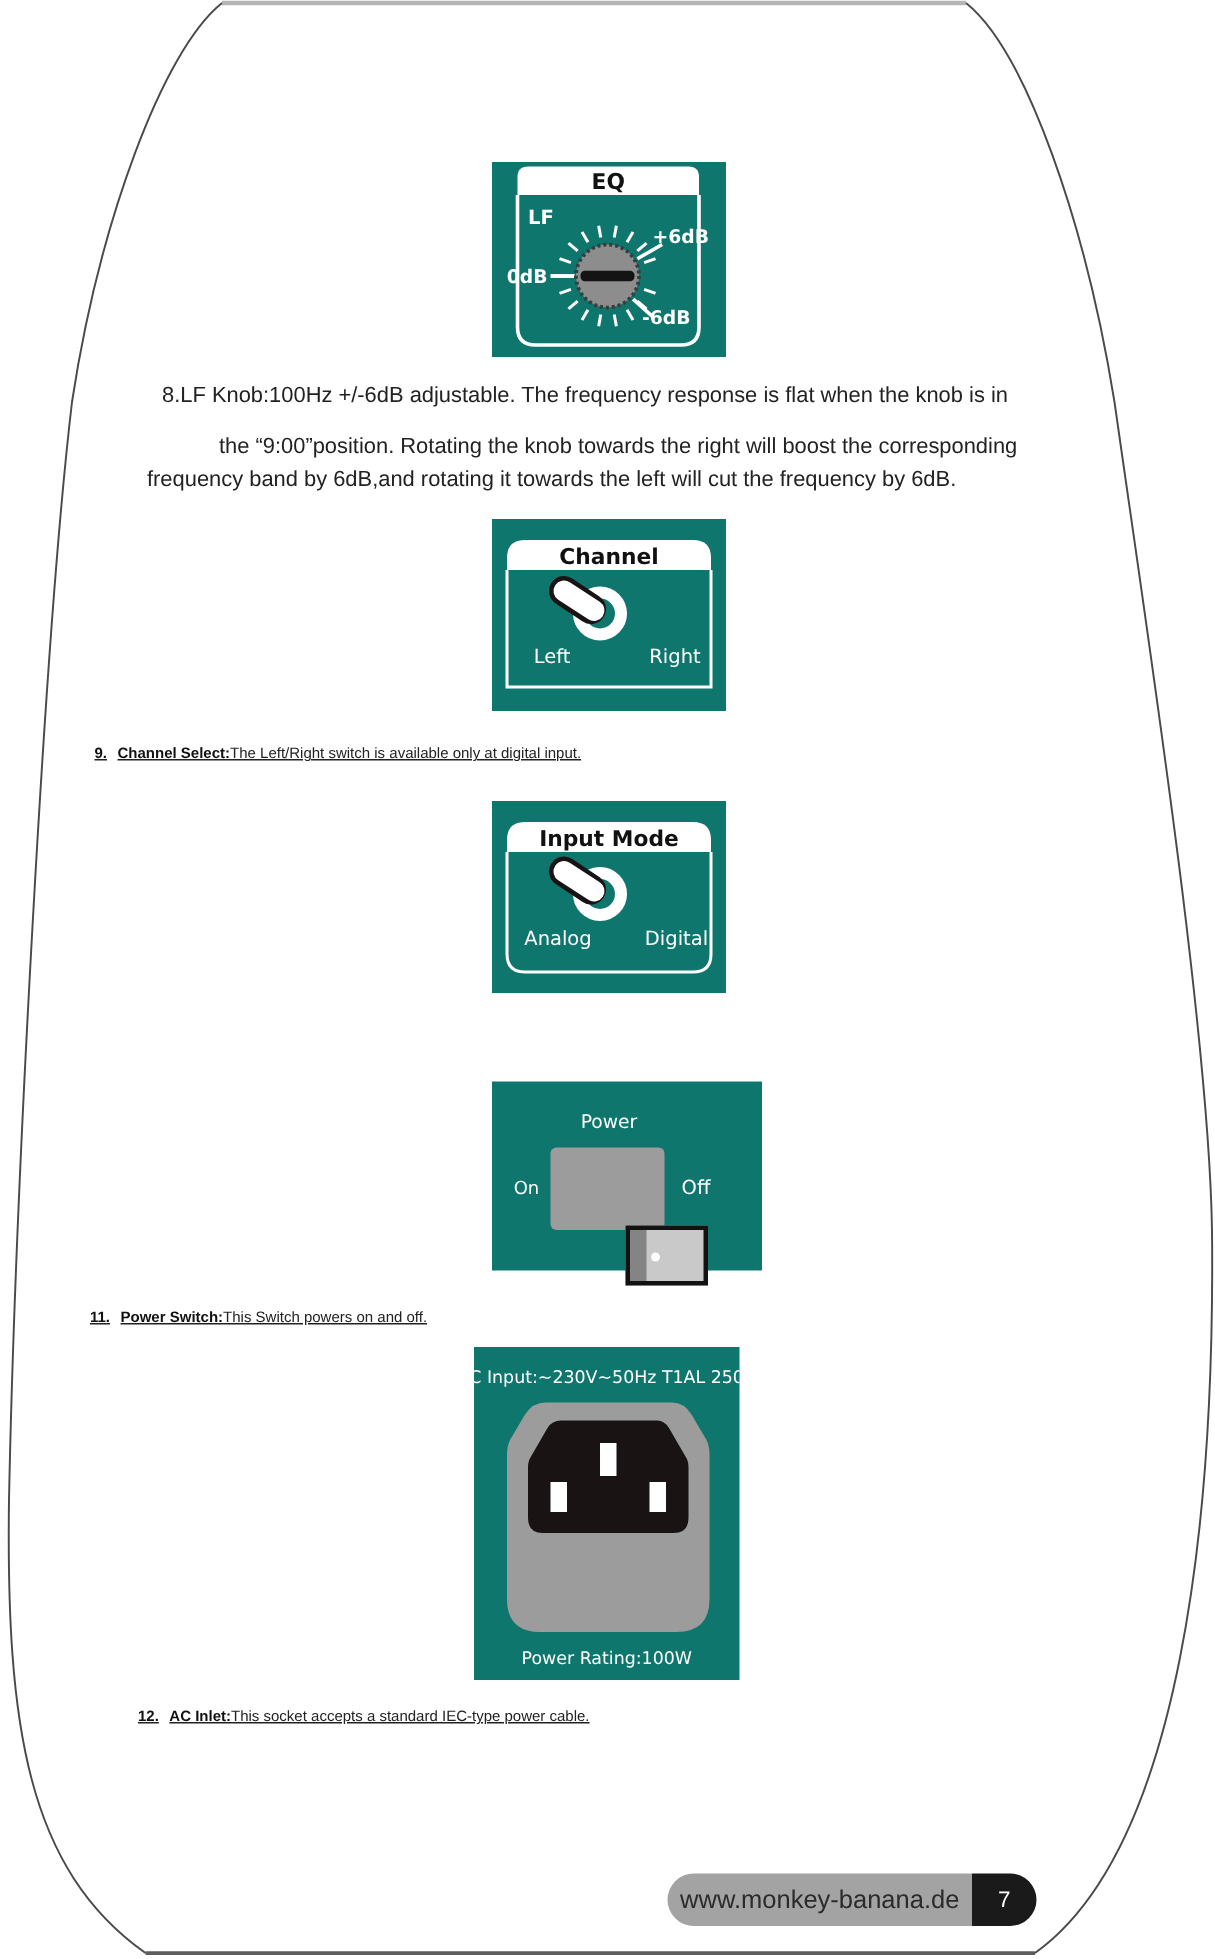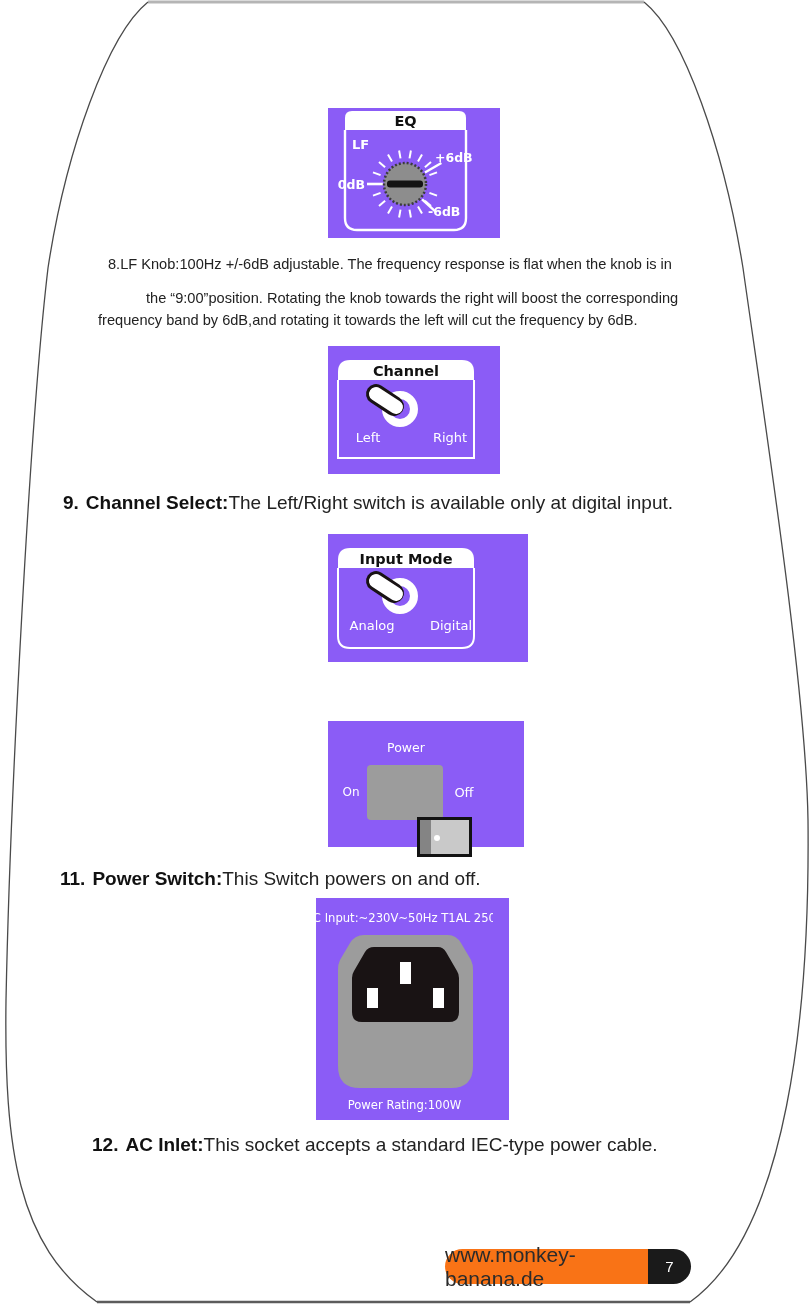--- a/index.html
+++ b/index.html
@@ -1,40 +1,40 @@
 <!DOCTYPE html>
 <html><head>
 <meta charset="utf-8">
 <style>
   html,body{margin:0;padding:0;background:#fff;}
   .page{position:relative;width:810px;height:1306px;background:#ffffff;overflow:hidden;
         font-family:"Liberation Sans",sans-serif;color:#1c1c1c;}
   .outline-svg{position:absolute;left:0;top:0;pointer-events:none;}
 
   
-  .panel{position:absolute;background:#8b5cf6;padding-left:16px;}
+  .panel{position:absolute;background:#0f766e;}
   .panel svg{position:absolute;left:0;top:0;}
 
   
-  .para{position:absolute;font-size:19px;line-height:22px;white-space:nowrap;color:#222;}
+  .para{position:absolute;font-size:10px;line-height:22px;white-space:nowrap;color:#222;text-decoration:underline;}
   .para .num{font-weight:bold;color:#111;margin-right:7px;}
   .para .lbl{font-weight:bold;color:#111;}
   .p8-line{position:absolute;white-space:nowrap;font-size:14.6px;color:#222;}
 
   
   .rocker-outer{position:absolute;left:39px;top:44px;width:76px;height:55px;background:#9c9c9c;border-radius:4px;}
   .rocker-inner{position:absolute;left:50px;top:52px;width:55px;height:40px;background:#c9c9c9;border:3px solid #121212;box-sizing:border-box;}
   .rocker-strip{position:absolute;left:0;top:0;width:11px;height:100%;background:#848484;}
   .rocker-dot{position:absolute;left:14px;top:15px;width:6px;height:6px;border-radius:50%;background:#ffffff;}
   .pn-label{position:absolute;color:#fff;font-family:"DejaVu Sans","Liberation Sans",sans-serif;}
 
   
   .footer-pill{position:absolute;left:445px;top:1249px;height:35px;display:flex;align-items:stretch;}
-  .footer-gray{width:203px;background:#f97316;border-radius:17.5px 0 0 17.5px;display:flex;align-items:center;justify-content:center;
-               font-size:21px;color:#2b2b2b;}
+  .footer-gray{width:203px;background:#a3a3a3;border-radius:17.5px 0 0 17.5px;display:flex;align-items:center;justify-content:center;
+               font-size:17px;color:#2b2b2b;}
   .footer-black{width:43px;background:#1a1a1a;border-radius:0 17.5px 17.5px 0;display:flex;align-items:center;justify-content:center;
                 font-size:15px;color:#ffffff;}
 </style>
 </head>
 <body>
 
 <div class="page">
 
   <svg class="outline-svg" width="810" height="1306" viewBox="0 0 810 1306">
     <line x1="148" y1="2" x2="644" y2="2" stroke="#b5b5b5" stroke-width="3"></line>
@@ -105,21 +105,21 @@
       </g>
       <text x="40" y="96" text-anchor="middle" font-size="13" fill="#fff" font-family="DejaVu Sans, Liberation Sans, sans-serif">Left</text>
       <text x="122" y="96" text-anchor="middle" font-size="13" fill="#fff" font-family="DejaVu Sans, Liberation Sans, sans-serif">Right</text>
     </svg>
   </div>
 
   <div class="para" style="left:63px;top:492px;">
     <span class="num">9.</span><span class="lbl">Channel Select:</span><span>The Left/Right switch is available only at digital input.</span>
   </div>
 
-  <div class="panel" style="left:328px;top:534px;width:184px;height:128px;">
+  <div class="panel" style="left:328px;top:534px;width:156px;height:128px;">
     <svg width="156" height="128" viewBox="0 0 156 128">
       <path d="M10,34 L10,102 Q10,114 22,114 L134,114 Q146,114 146,102 L146,34" fill="none" stroke="#ffffff" stroke-width="2"></path>
       <path d="M10,34 L10,26 Q10,14 22,14 L134,14 Q146,14 146,26 L146,34 Z" fill="#ffffff"></path>
       <text x="78" y="30" text-anchor="middle" font-size="14.5" font-weight="bold" fill="#111" font-family="DejaVu Sans, Liberation Sans, sans-serif">Input Mode</text>
       <g>
         <circle cx="72" cy="62" r="14" fill="none" stroke="#ffffff" stroke-width="8"></circle>
         <line x1="48" y1="47" x2="66" y2="59" stroke="#191314" stroke-width="20" stroke-linecap="round"></line>
         <line x1="48" y1="47" x2="68" y2="60" stroke="#ffffff" stroke-width="14" stroke-linecap="round"></line>
       </g>
       <text x="44" y="96" text-anchor="middle" font-size="13" fill="#fff" font-family="DejaVu Sans, Liberation Sans, sans-serif">Analog</text>

